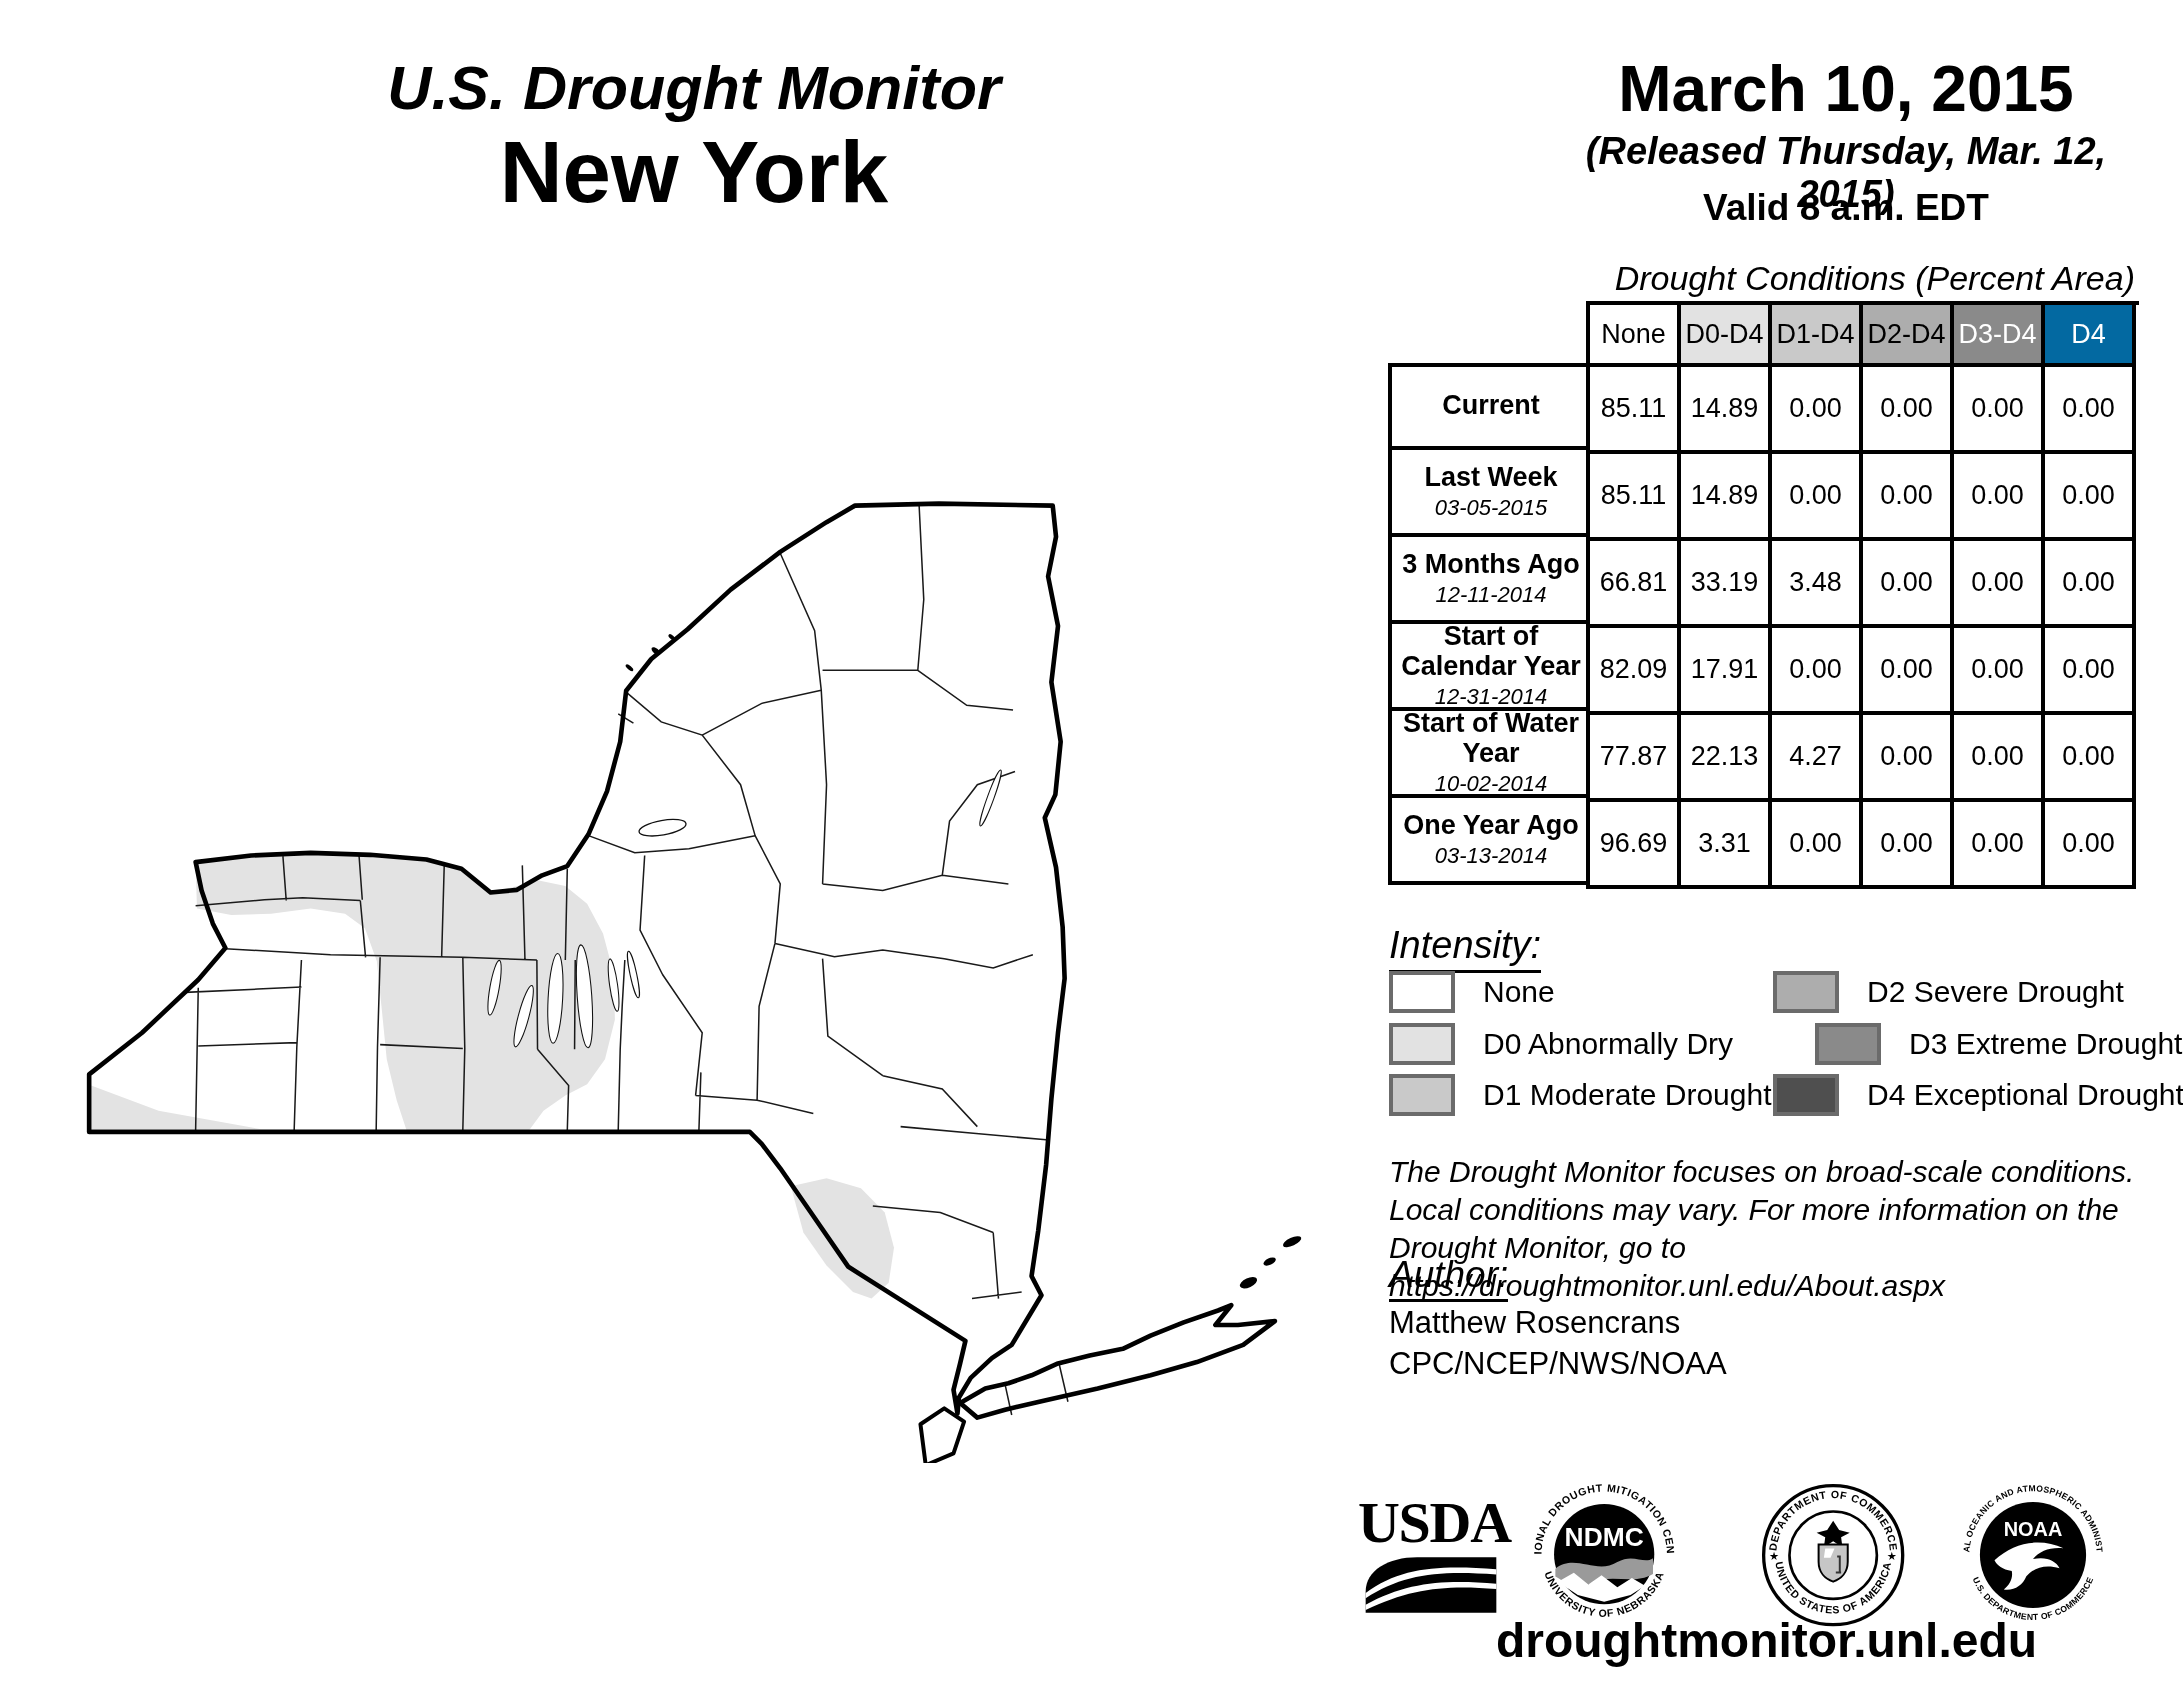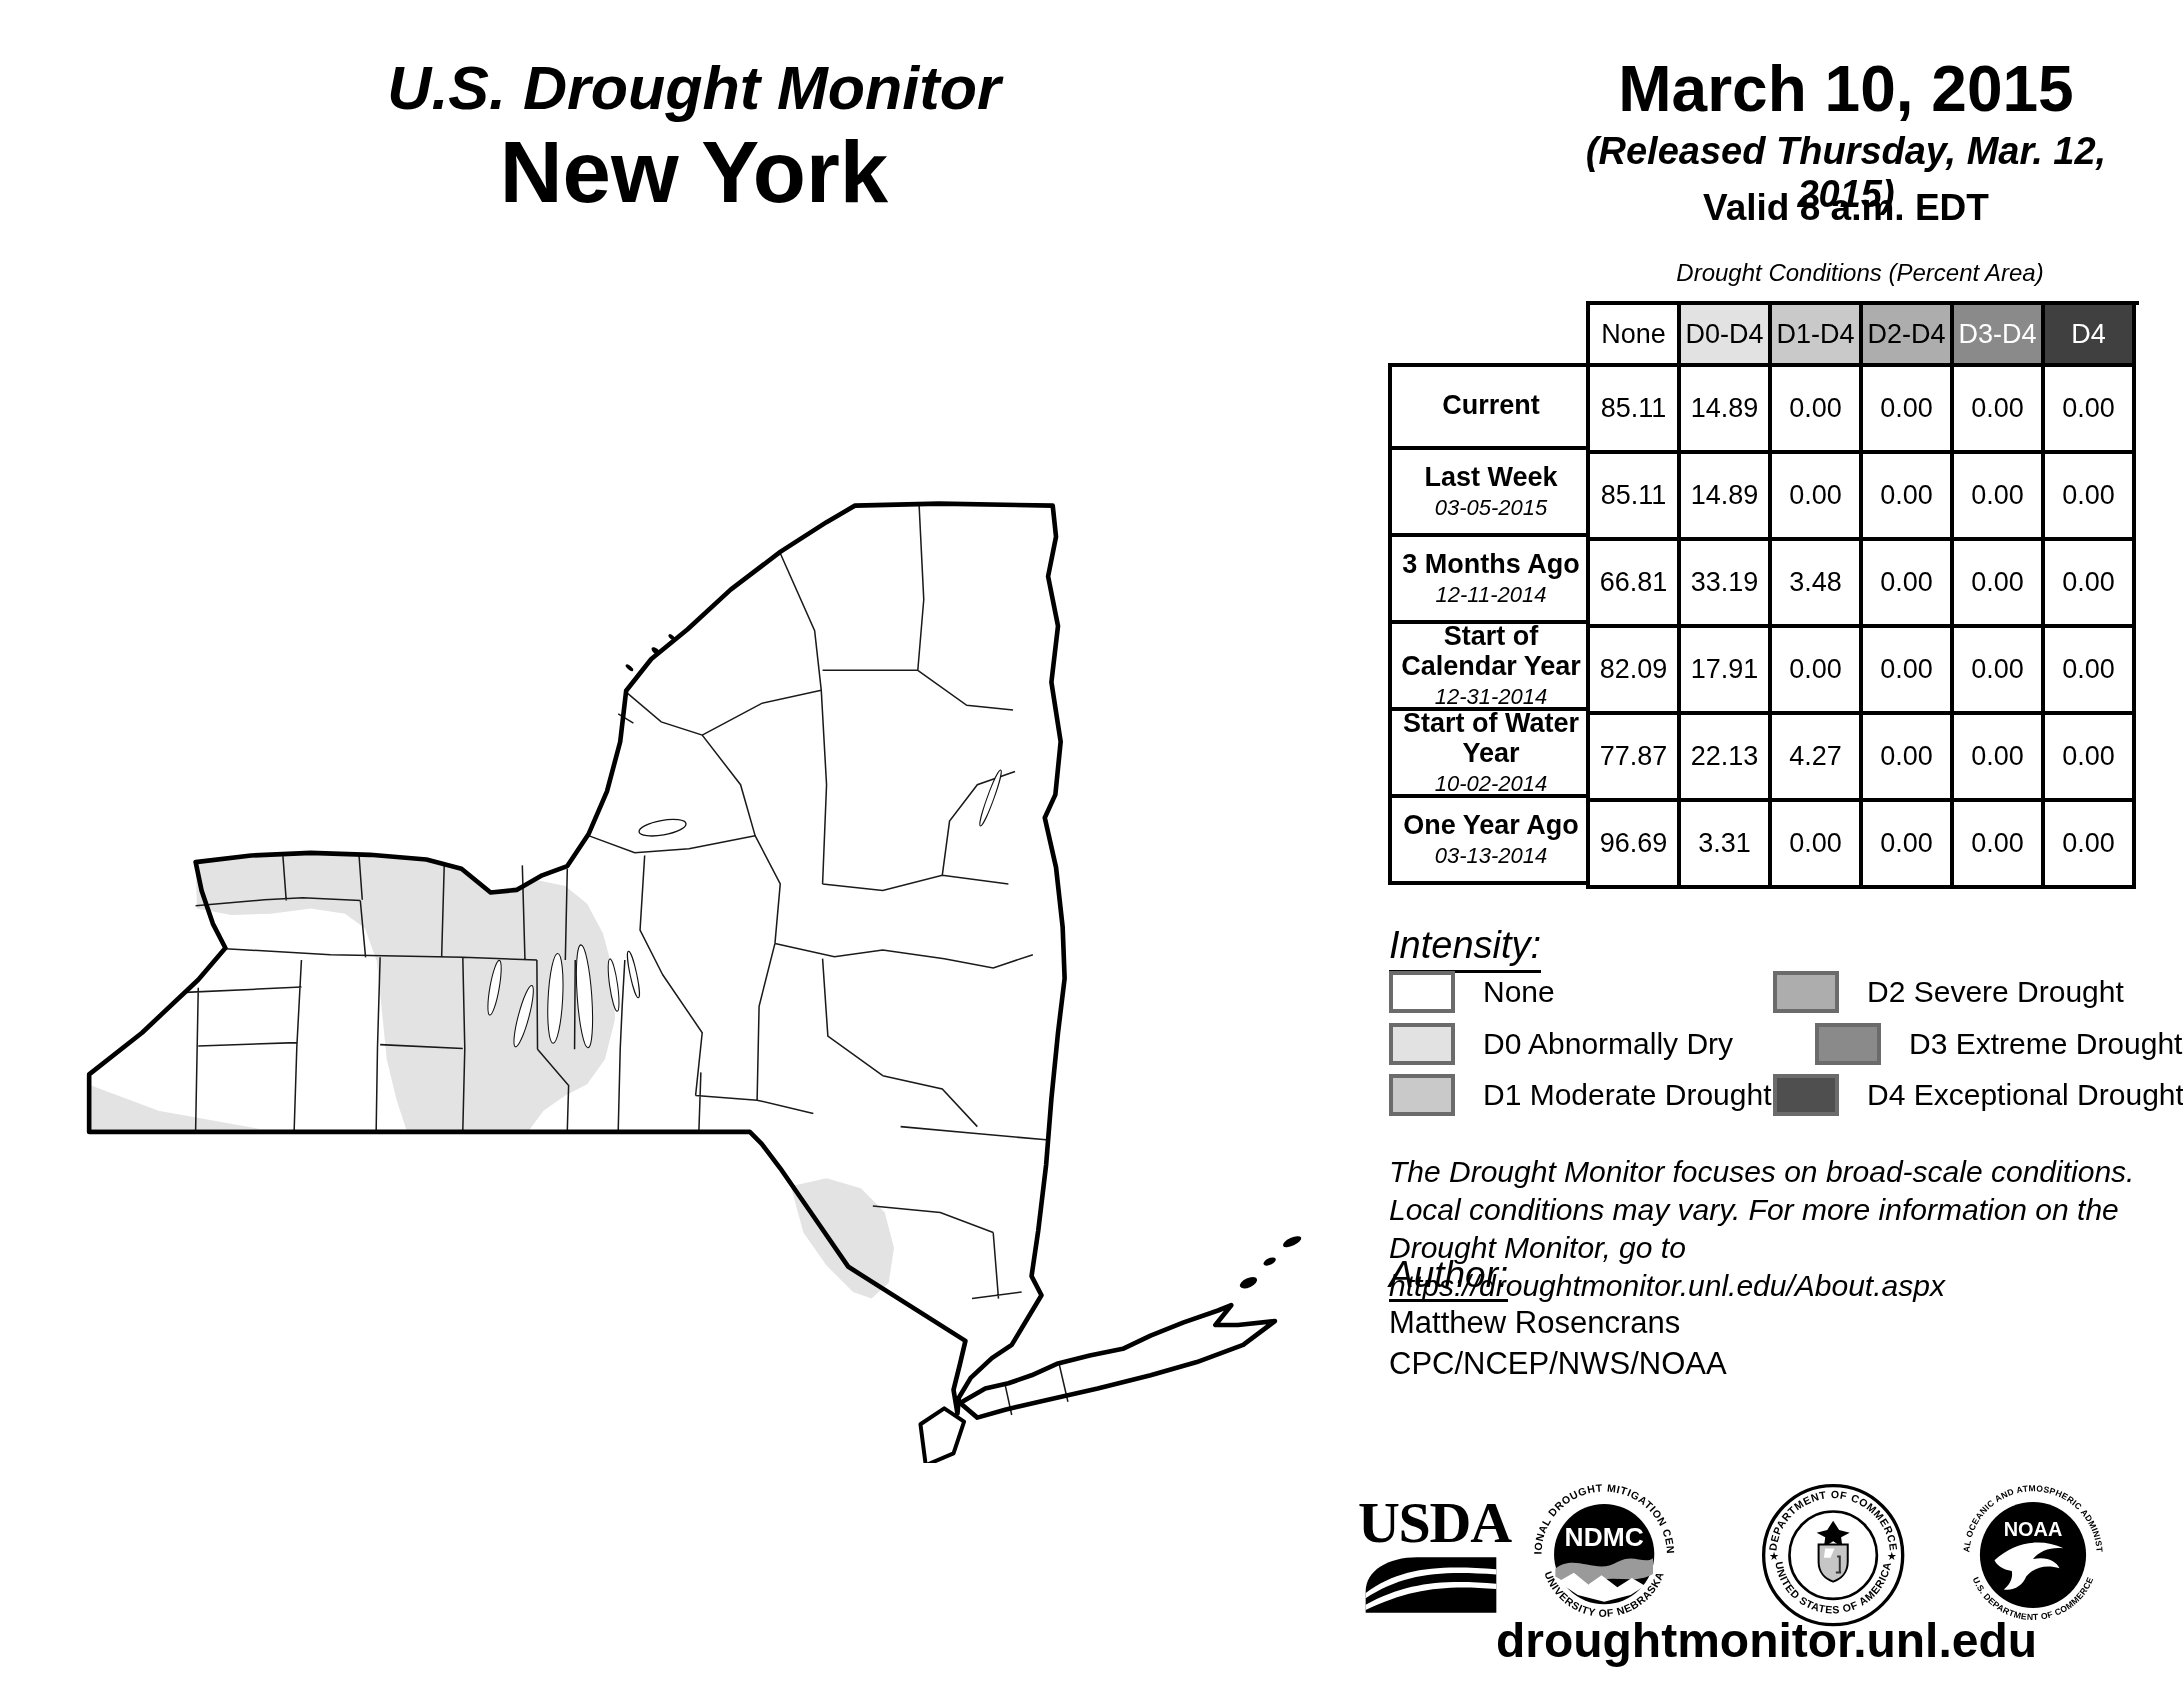--- a/index.html
+++ b/index.html
@@ -6,39 +6,39 @@
   #page{position:relative;width:2183px;height:1687px;background:#ffffff;overflow:hidden;
         font-family:"Liberation Sans",sans-serif;color:#000;}
   .abs{position:absolute;}
   .ctr{text-align:center;}
   
   #main-title{left:198px;top:53px;width:992px;font-size:61px;font-weight:bold;font-style:italic;}
   #region-title{left:198px;top:122px;width:992px;font-size:87px;font-weight:bold;}
   #date-title{left:1555px;top:52px;width:582px;font-size:64px;font-weight:bold;}
   #released-line{left:1555px;top:130px;width:582px;font-size:38px;font-weight:bold;font-style:italic;}
   #valid-line{left:1555px;top:187px;width:582px;font-size:37px;font-weight:bold;}
-  #table-title{left:1585px;top:259px;width:550px;font-size:24px;font-style:italic;}
+  #table-title{left:1585px;top:259px;width:550px;font-size:34px;font-style:italic;text-align:right;}
   
   #label-col{left:1388px;top:363px;width:202px;}
   .lbl-cell{box-sizing:border-box;width:202px;height:87px;border-left:4px solid #000;
             border-bottom:4px solid #000;display:flex;flex-direction:column;justify-content:center;
             align-items:center;background:#fff;}
   .lbl-cell:first-child{border-top:4px solid #000;}
   .row-label{font-size:27px;font-weight:bold;line-height:30px;text-align:center;}
   .row-date{font-size:22px;font-style:italic;margin-top:2.6px;}
   #data-grid{left:1586px;top:301px;width:553px;display:grid;
              grid-template-columns:repeat(6,91px);grid-template-rows:62px repeat(6,87px);
              border-left:4px solid #000;border-top:4px solid #000;box-sizing:border-box;}
   .hdr-cell,.val-cell{box-sizing:border-box;border-right:4px solid #000;border-bottom:4px solid #000;
              display:flex;align-items:center;justify-content:center;}
   .hdr-cell{font-size:27px;}
   .val-cell{font-size:27px;background:#fff;}
   .c0{background:#ffffff;color:#000;} .c1{background:#e2e2e2;color:#000;}
   .c2{background:#c9c9c9;color:#000;} .c3{background:#adadad;color:#000;text-align:center;}
-  .c4{background:#8a8a8a;color:#fff;} .c5{background:#404040;color:#fff;}
+  .c4{background:#8a8a8a;color:#fff;} .c5{background:#0369a1;color:#fff;}
   
   #legend-title{left:1389px;top:924px;font-size:38px;font-style:italic;
                 border-bottom:3.3px solid #000;padding-bottom:2.6px;}
   .swatch{width:66px;height:42px;box-sizing:border-box;border:4px solid #6b6b6b;}
   .legend-item{display:flex;align-items:center;}
   .legend-label{font-size:30px;margin-left:28px;white-space:nowrap;}
   
   #disclaimer{left:1389px;top:1153px;width:781px;font-size:30px;font-style:italic;line-height:38px;}
   #author-title{left:1389px;top:1254px;font-size:37px;font-style:italic;
                 border-bottom:3.3px solid #000;padding-bottom:2.6px;}

